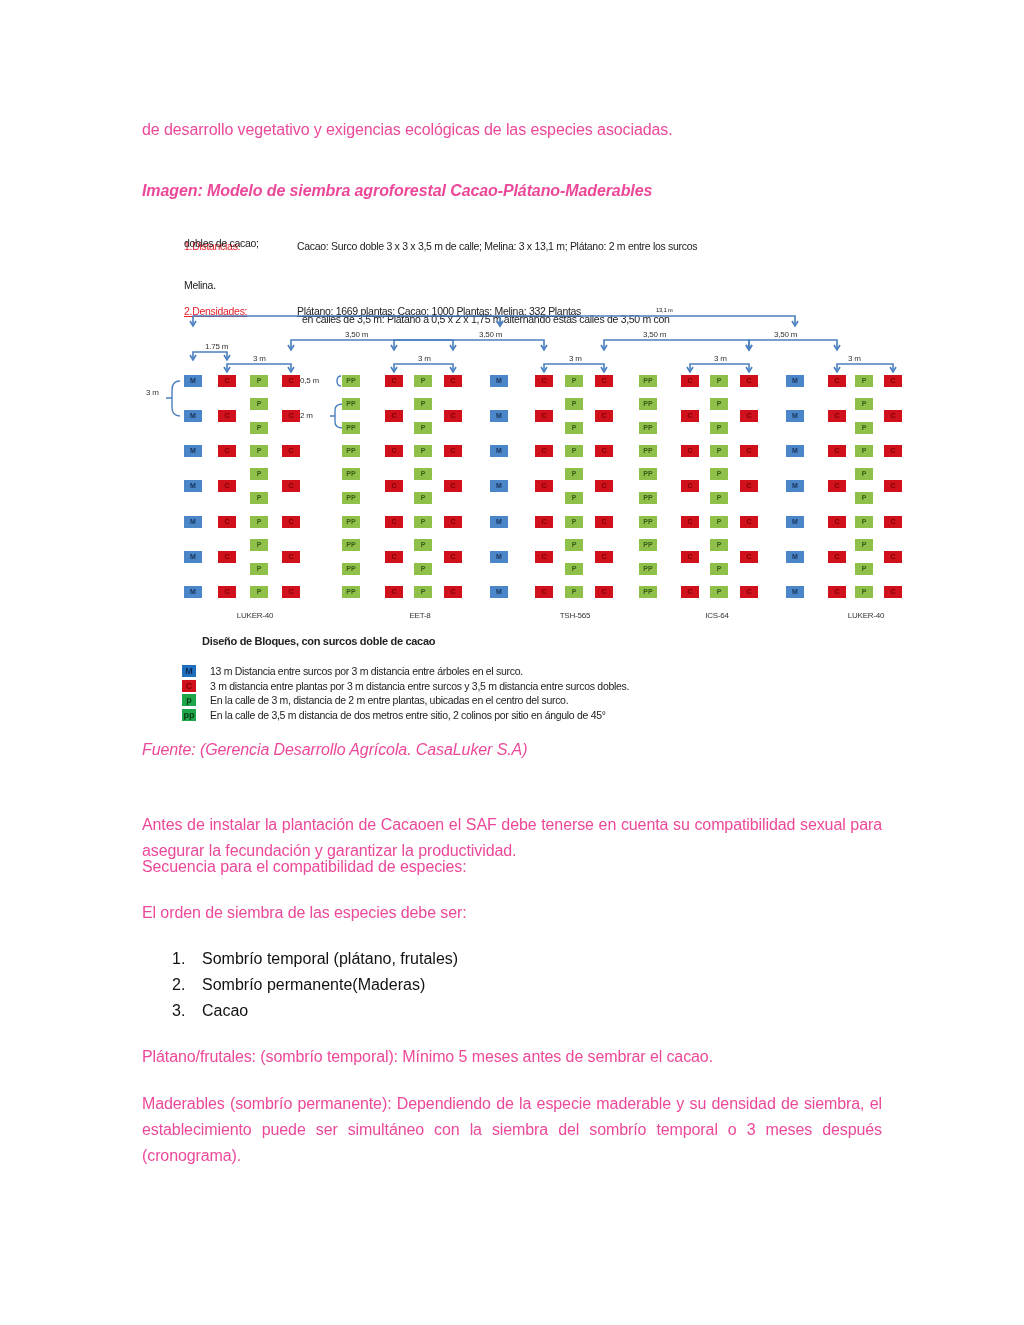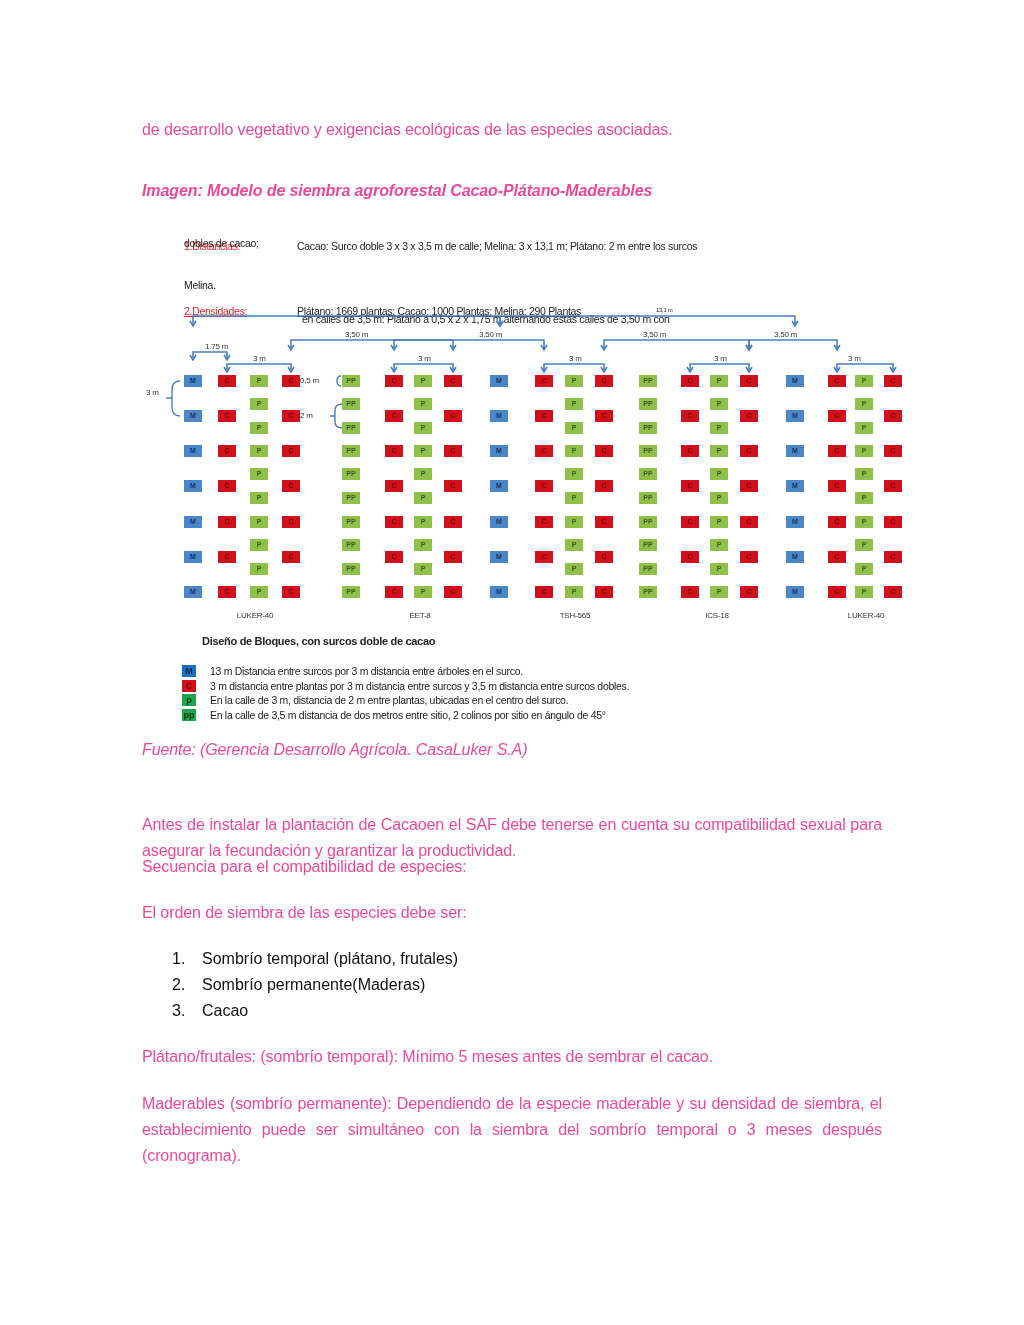--- a/index.html
+++ b/index.html
@@ -38,21 +38,21 @@
 <div class="txt" style="top:117px;">de desarrollo vegetativo y exigencias ecológicas de las especies asociadas.</div>
 <div class="txt boldital" style="top:162px;">Imagen: Modelo de siembra agroforestal Cacao-Plátano-Maderables</div>
 
 <div id="figure">
   <div class="fig-t fig-red" style="left:44px;top:15px;">1.Distancias:</div>
   <div class="fig-t" style="left:157px;top:15px;">Cacao: Surco doble  3 x 3 x 3,5 m de calle;  Melina: 3 x 13,1 m; Plátano: 2 m entre los surcos</div>
   <div class="fig-t" style="left:44px;top:12px;">dobles de cacao;</div>
   <div class="fig-t" style="left:162px;top:41px;margin-top:47px;">en calles de 3,5 m: Plátano a  0,5 x 2  x  1,75 m alternando  estas calles  de 3,50 m  con</div>
   <div class="fig-t" style="left:44px;top:54px;">Melina.</div>
   <div class="fig-t fig-red fig-u" style="left:44px;top:80px;">2.Densidades:</div>
-  <div class="fig-t fig-u" style="left:157px;top:80px;">Plátano: 1669 plantas; Cacao: 1000 Plantas; Melina: 290 Plantas</div>
+  <div class="fig-t fig-u" style="left:157px;top:80px;">Plátano: 1669 plantas; Cacao: 1000 Plantas; Melina: 332 Plantas</div>
   <div class="fig-t" style="left:516px;top:82px;font-size:6px;">13,1 m</div>
 
   <svg class="arrows" width="780" height="260" id="arrowSvg">
       <path d="M53,99 L53,91 L655,91 L655,99" fill="none" stroke="#4a7fbf" stroke-width="1.6"></path>
       <path d="M50,96 L53,101 L56,96" fill="none" stroke="#4a7fbf" stroke-width="1.6"></path>
       <path d="M652,96 L655,101 L658,96" fill="none" stroke="#4a7fbf" stroke-width="1.6"></path>
       <path d="M360,99 L360,91 L360,91 L360,99" fill="none" stroke="#4a7fbf" stroke-width="1.6"></path>
       <path d="M357,96 L360,101 L363,96" fill="none" stroke="#4a7fbf" stroke-width="1.6"></path>
       <path d="M357,96 L360,101 L363,96" fill="none" stroke="#4a7fbf" stroke-width="1.6"></path>
       <path d="M151,123 L151,115 L313,115 L313,123" fill="none" stroke="#4a7fbf" stroke-width="1.6"></path>
@@ -264,21 +264,21 @@
       <div class="cell C" style="left: 744px; top: 291px;">C</div>
       <div class="cell C" style="left: 744px; top: 361px;">C</div>
       <div class="cell C" style="left: 744px; top: 185px;">C</div>
       <div class="cell C" style="left: 744px; top: 255px;">C</div>
       <div class="cell C" style="left: 744px; top: 326px;">C</div>
     </div>
   <div id="blocks">
       <div class="cap" style="left: 93px; top: 386px; width: 44px; text-align: center;">LUKER-40</div>
       <div class="cap" style="left: 258px; top: 386px; width: 44px; text-align: center;">EET-8</div>
       <div class="cap" style="left: 413px; top: 386px; width: 44px; text-align: center;">TSH-565</div>
-      <div class="cap" style="left: 555px; top: 386px; width: 44px; text-align: center;">ICS-18</div>
+      <div class="cap" style="left: 555px; top: 386px; width: 44px; text-align: center;">ICS-64</div>
       <div class="cap" style="left: 704px; top: 386px; width: 44px; text-align: center;">LUKER-40</div>
     </div>
 
   <div class="fig-t" style="left:62px;top:410px;font-size:11px;font-weight:bold;">Diseño de Bloques, con surcos doble de cacao</div>
   <div id="legend">
       <div class="legend-swatch" style="left: 42px; top: 440px; background: rgb(31, 111, 192); color: rgb(11, 42, 85);">M</div>
       <div class="fig-t" style="left: 70px; top: 440px; font-size: 10.5px;">13 m Distancia entre  surcos por 3 m  distancia entre árboles en el  surco.</div>
       <div class="legend-swatch" style="left: 42px; top: 454.5px; background: rgb(208, 16, 26); color: rgb(122, 0, 8);">C</div>
       <div class="fig-t" style="left: 70px; top: 454.5px; font-size: 10.5px;">3 m  distancia entre plantas por 3 m  distancia entre  surcos y 3,5 m  distancia entre  surcos dobles.</div>
       <div class="legend-swatch" style="left: 42px; top: 469px; background: rgb(31, 166, 74); color: rgb(11, 58, 18);">p</div>

